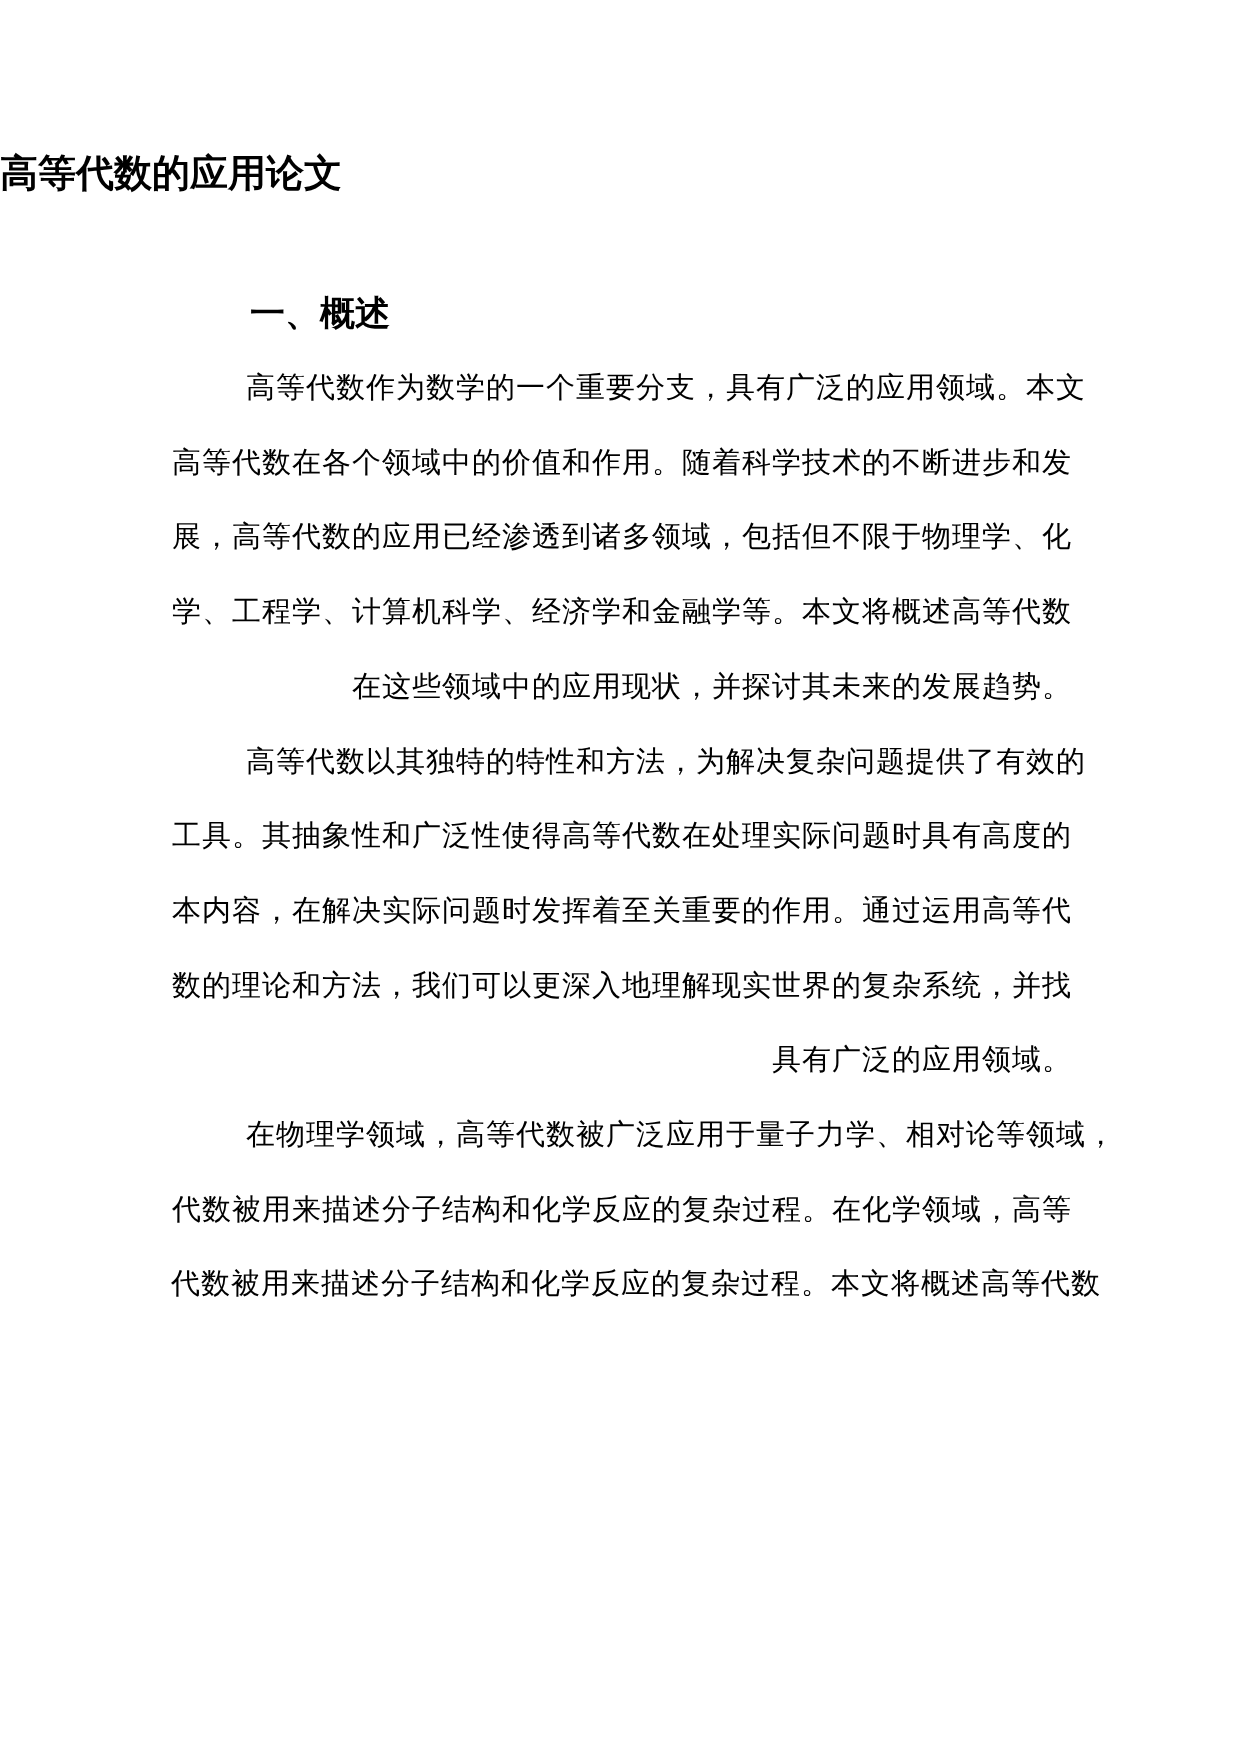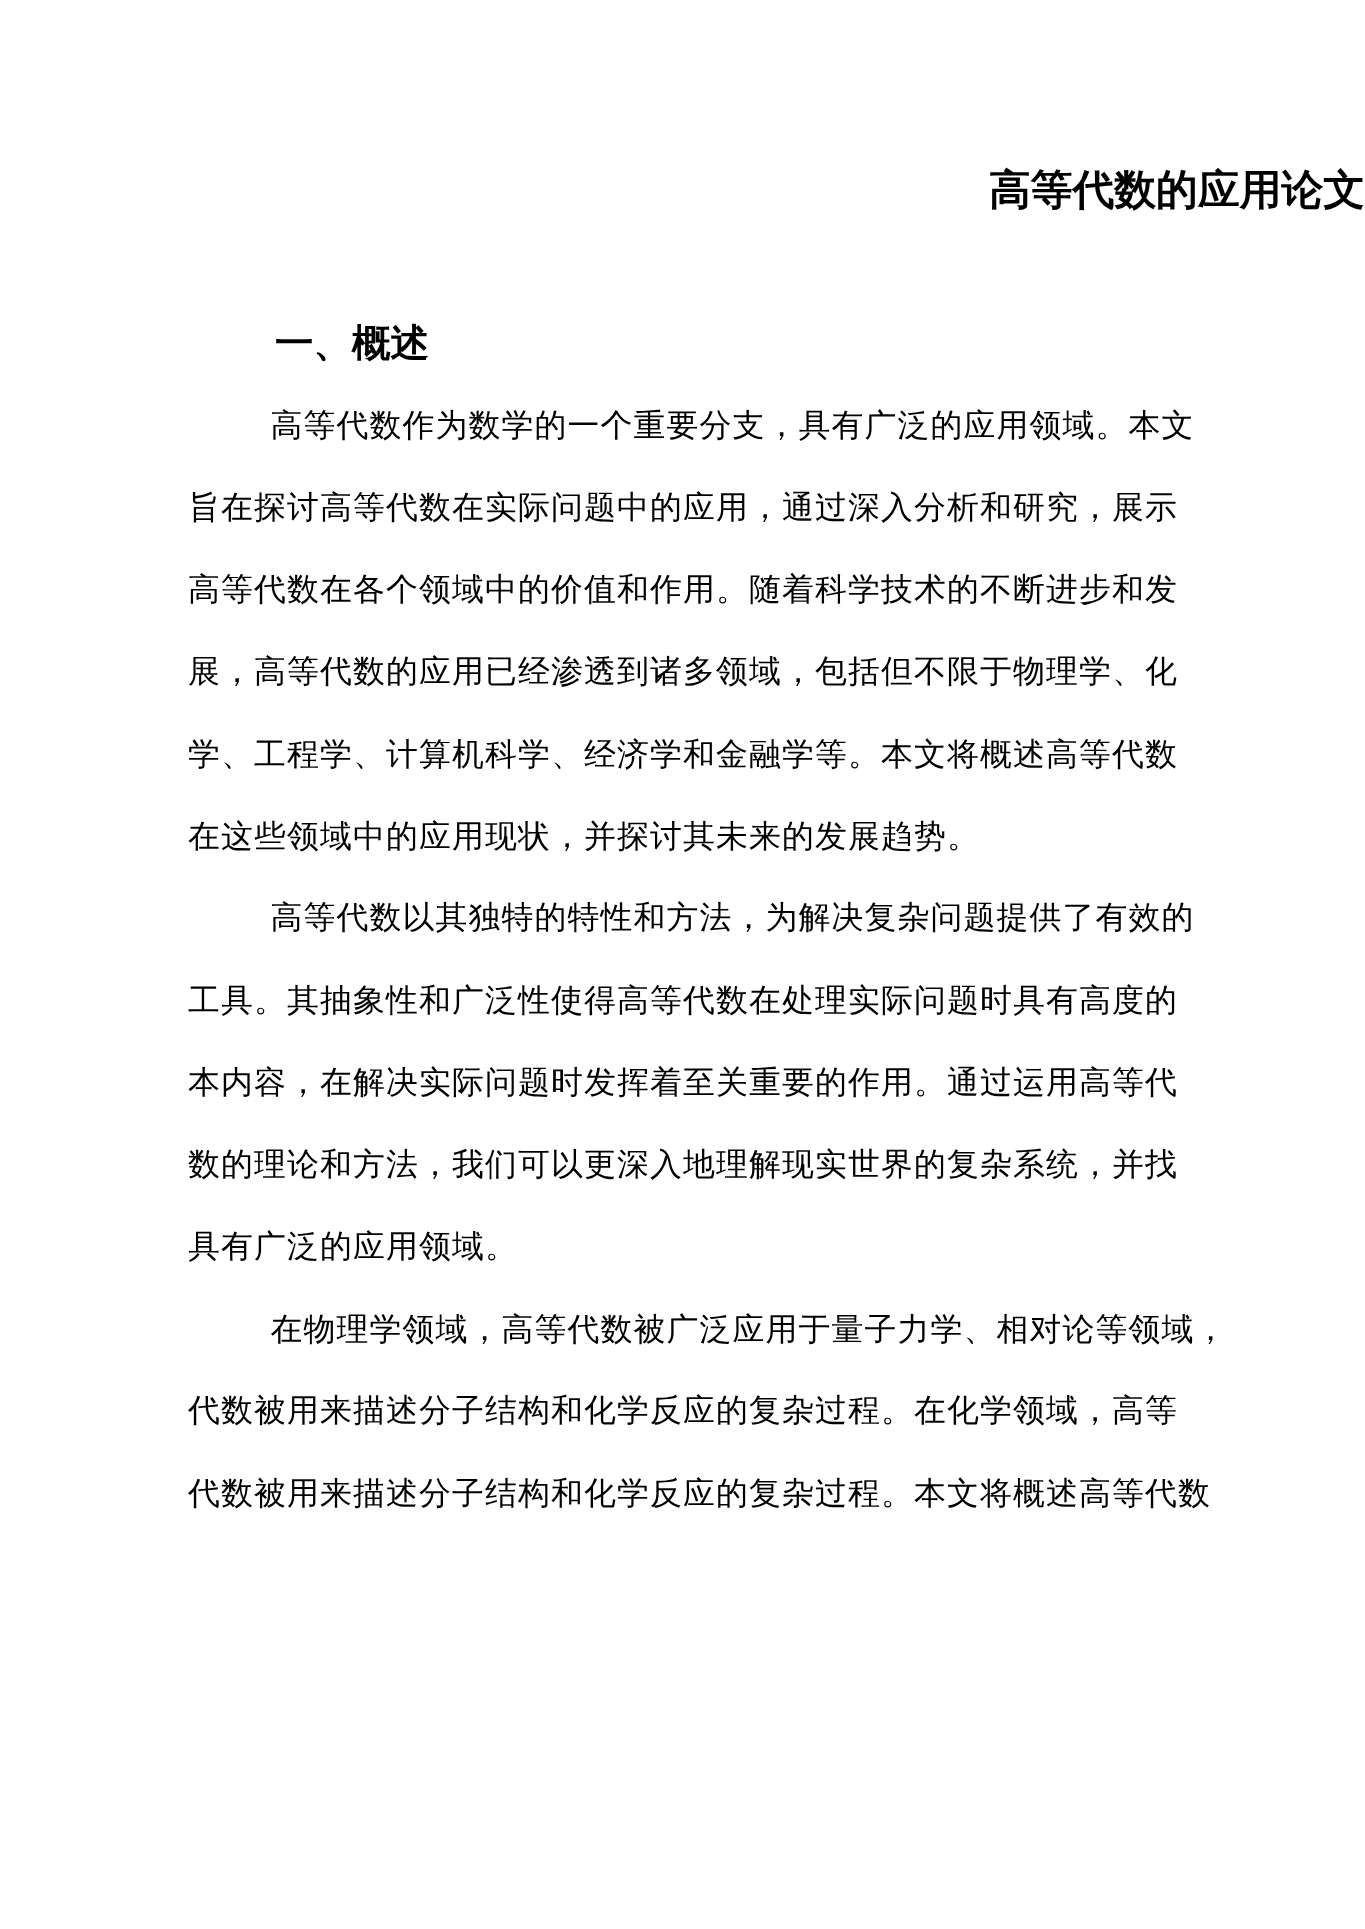--- a/index.html
+++ b/index.html
@@ -13,21 +13,21 @@
     height: 1754px;
     background: #ffffff;
     color: #000000;
     overflow: hidden;
   }
   .doc-title {
     position: absolute;
     top: 149px;
     left: 0;
     width: 1241px;
-    text-align: right;
+    text-align: left;
     font-family: "Liberation Sans", sans-serif;
     font-weight: bold;
     font-size: 38px;
     line-height: 48px;
     letter-spacing: 0px;
     white-space: nowrap;
   }
   .section-heading {
     position: absolute;
     top: 279px;
@@ -40,20 +40,21 @@
     margin-top: 12px;
   }
   .doc-body {
     position: absolute;
     top: 350px;
     left: 171px;
     width: 901px;
     font-family: "Liberation Serif", serif;
     font-size: 29px;
     line-height: 74.7px;
+    text-align: right;
   }
   .para {
     margin: 0;
     padding: 0;
   }
   .line {
     display: block;
     white-space: nowrap;
     letter-spacing: 1px;
   }
@@ -63,21 +64,20 @@
 </style>
 </head>
 <body>
 
 <div class="page">
   <div class="doc-title">高等代数的应用论文</div>
   <div class="section-heading">一、概述</div>
   <div class="doc-body">
       <p class="para">
         <span class="line">高等代数作为数学的一个重要分支，具有广泛的应用领域。本文</span>
-        <span class="line">旨在探讨高等代数在实际问题中的应用，通过深入分析和研究，展示</span>
         <span class="line">高等代数在各个领域中的价值和作用。随着科学技术的不断进步和发</span>
         <span class="line">展，高等代数的应用已经渗透到诸多领域，包括但不限于物理学、化</span>
         <span class="line">学、工程学、计算机科学、经济学和金融学等。本文将概述高等代数</span>
         <span class="line">在这些领域中的应用现状，并探讨其未来的发展趋势。</span>
       </p>
       <p class="para">
         <span class="line">高等代数以其独特的特性和方法，为解决复杂问题提供了有效的</span>
         <span class="line">工具。其抽象性和广泛性使得高等代数在处理实际问题时具有高度的</span>
         <span class="line">本内容，在解决实际问题时发挥着至关重要的作用。通过运用高等代</span>
         <span class="line">数的理论和方法，我们可以更深入地理解现实世界的复杂系统，并找</span>

